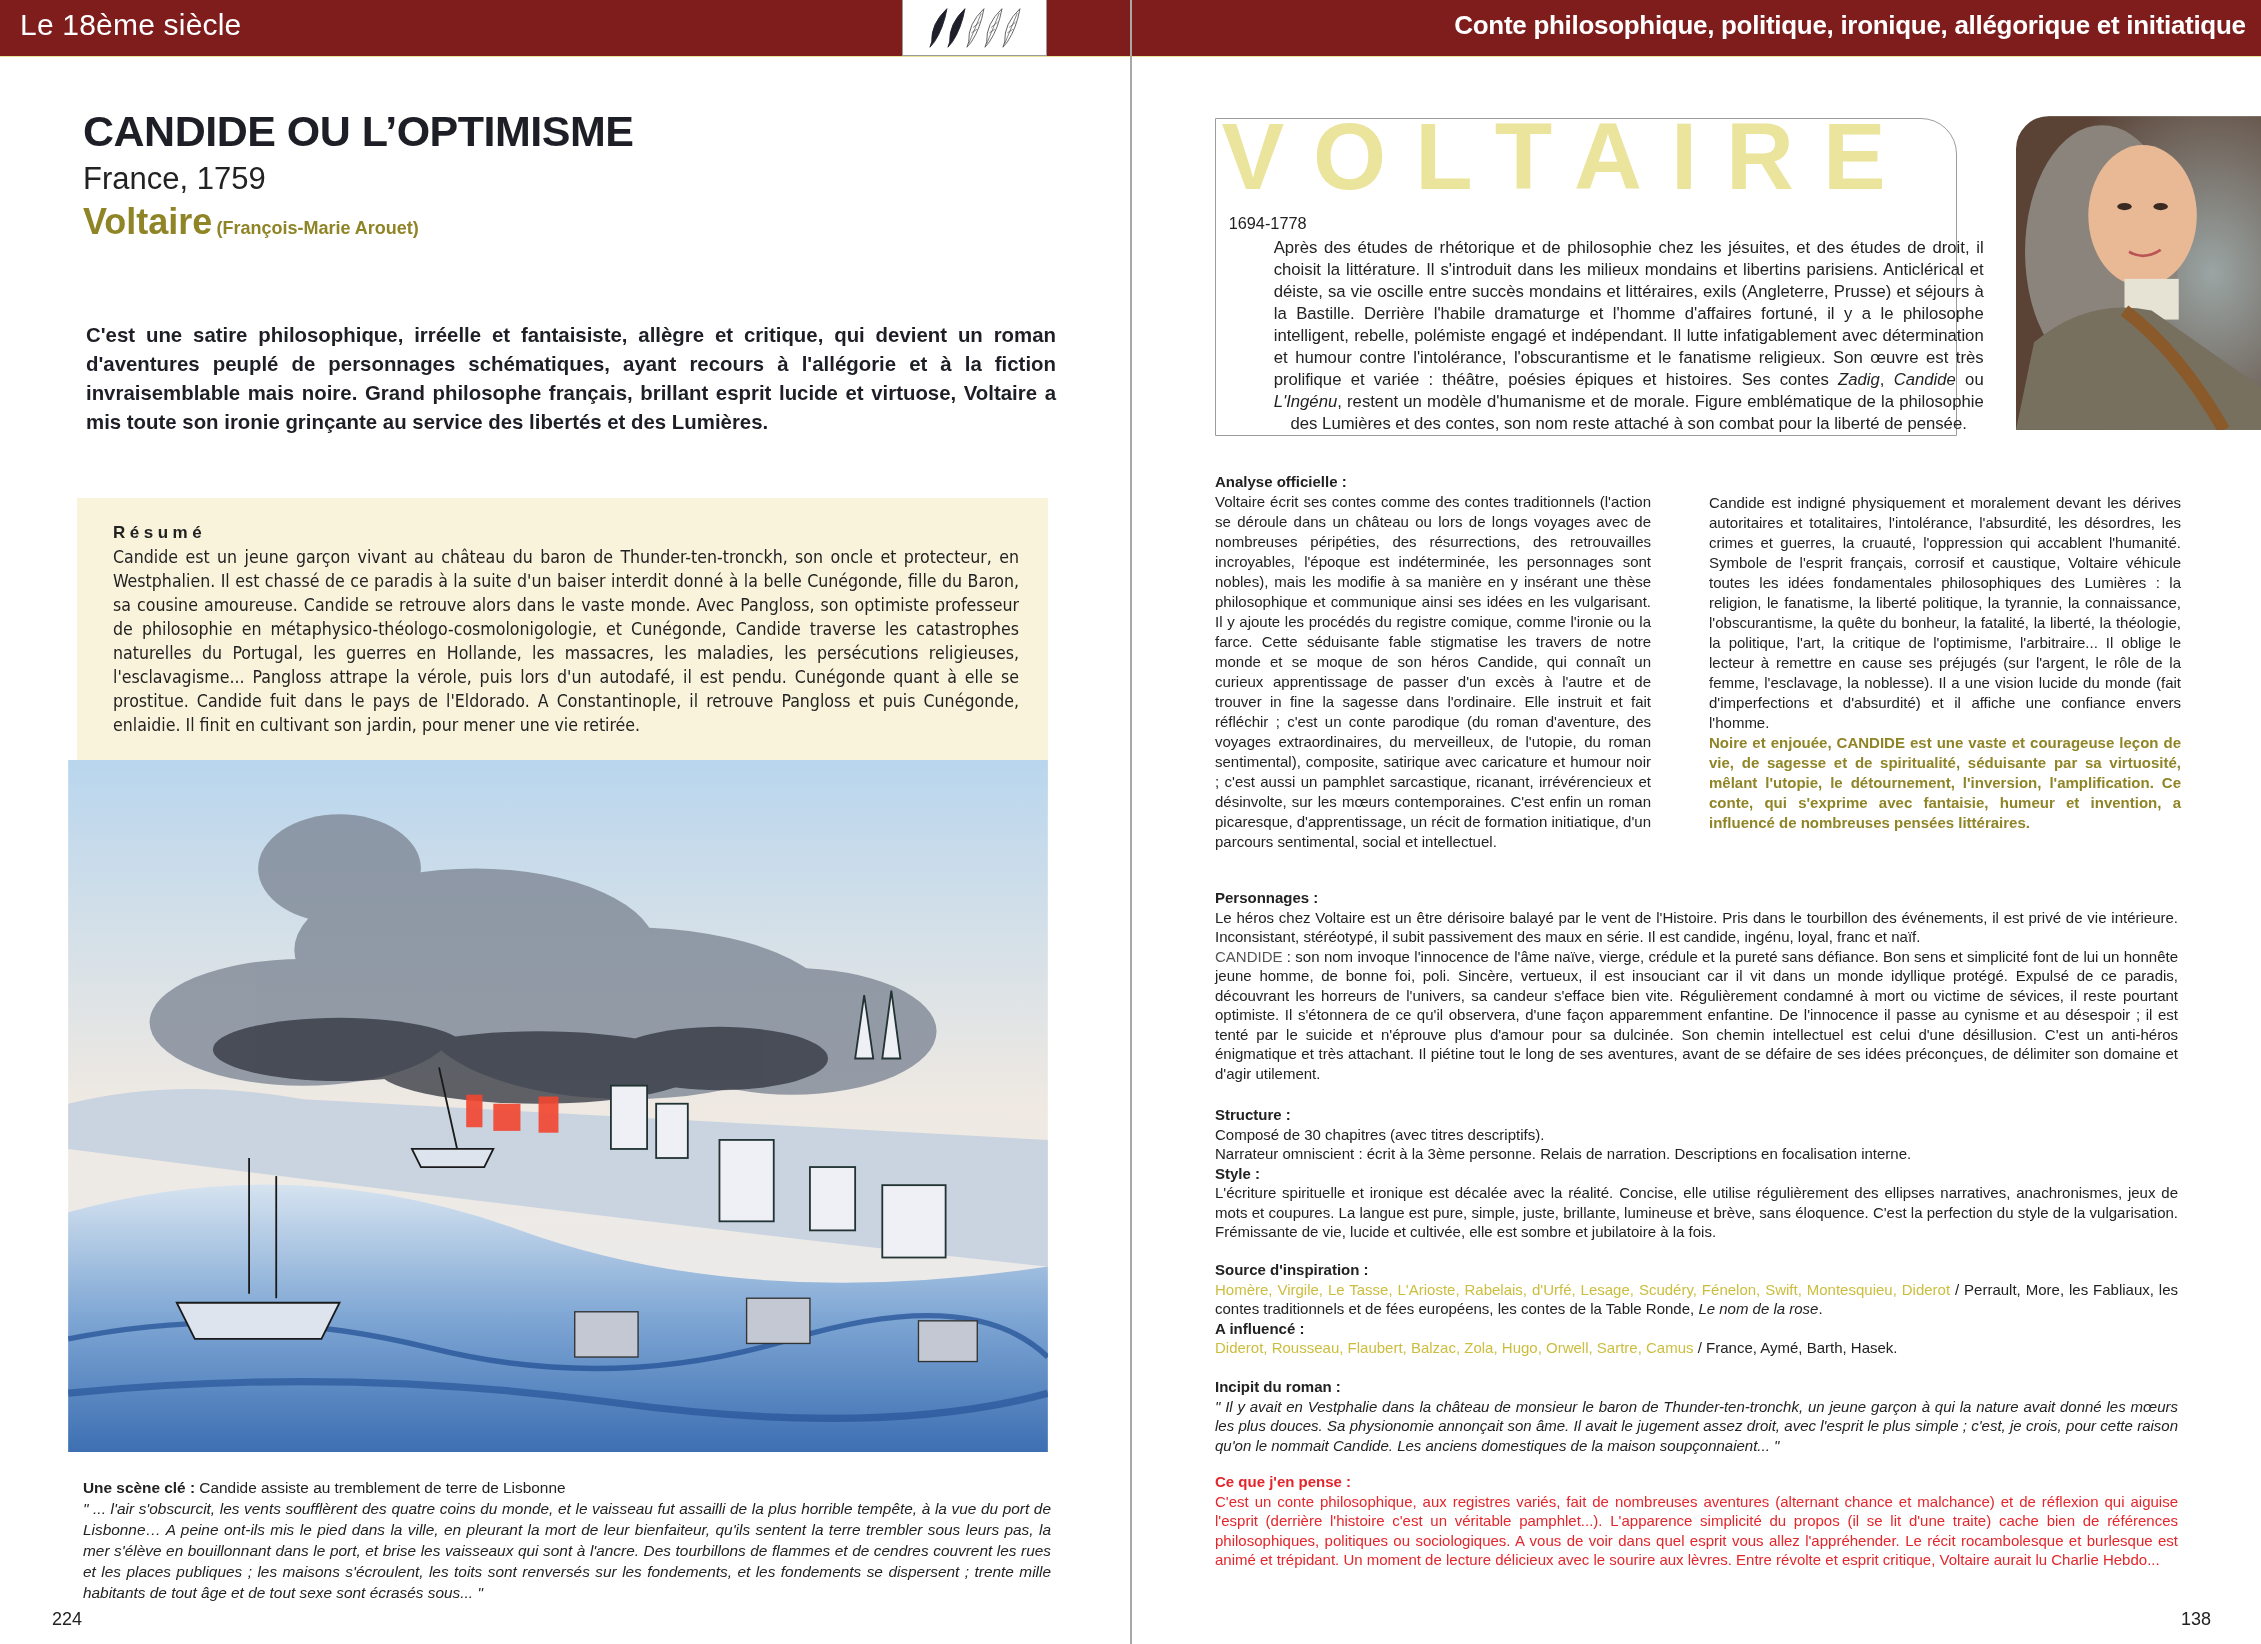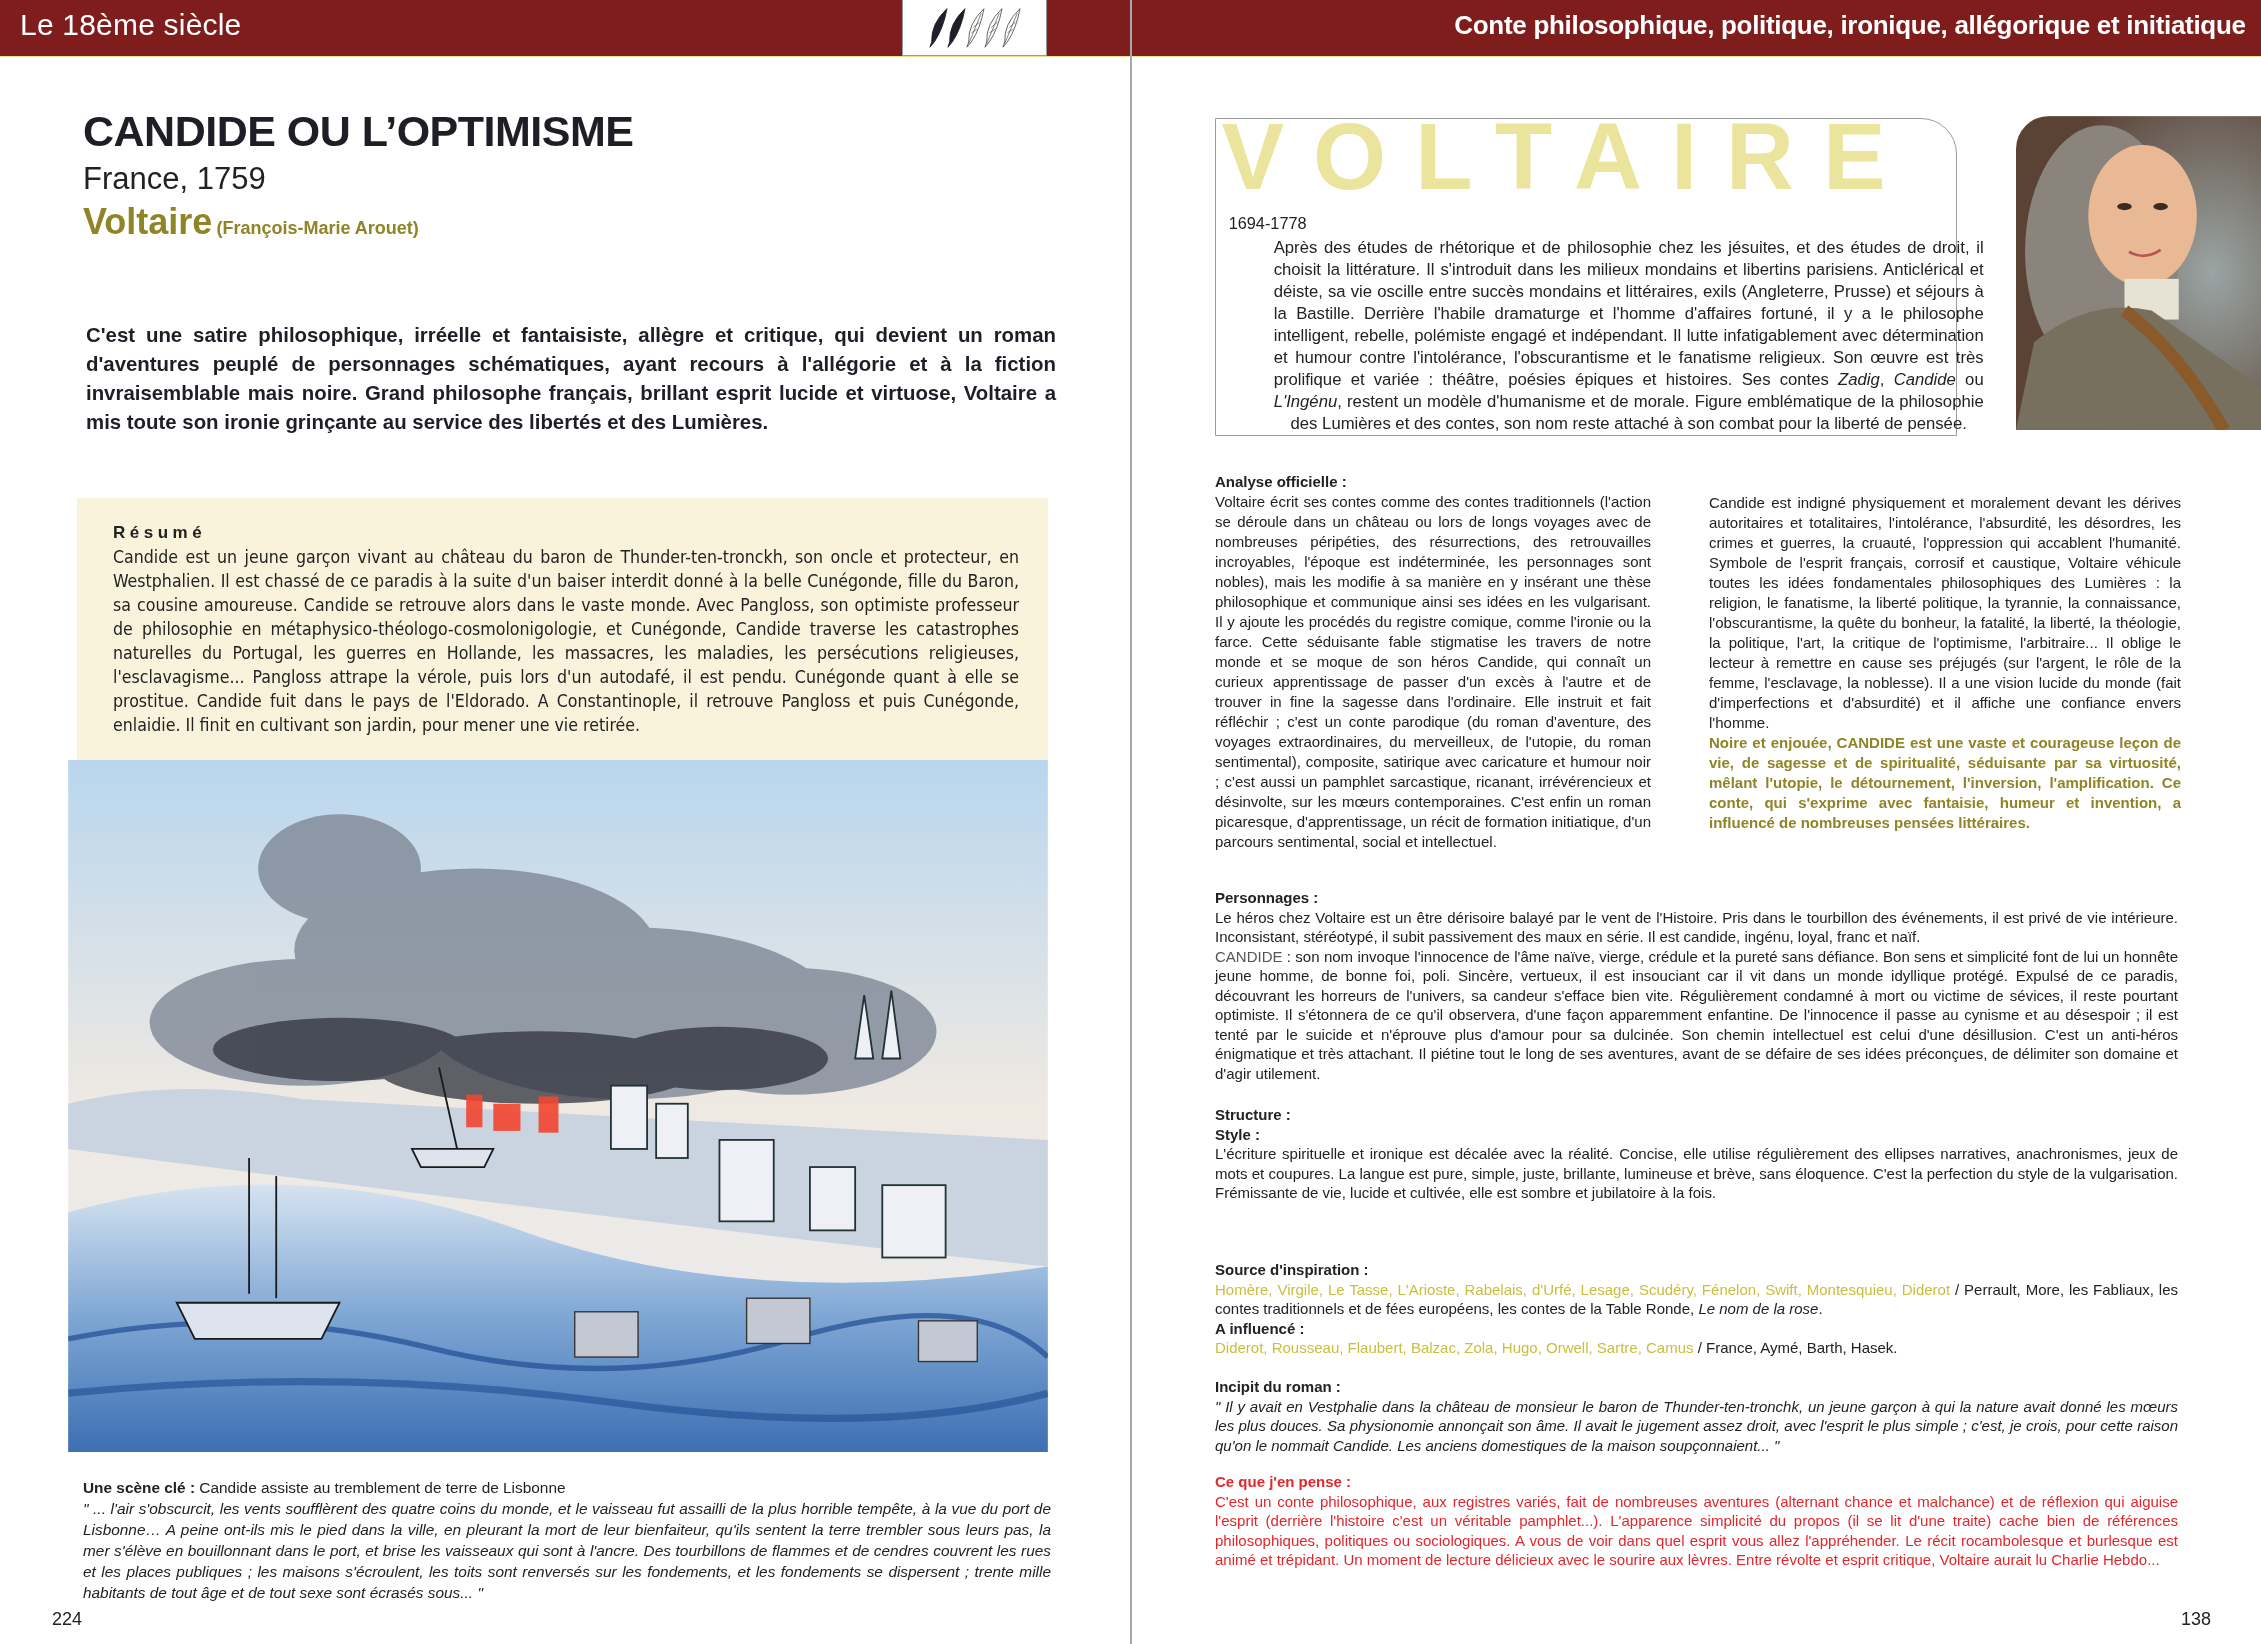--- a/index.html
+++ b/index.html
@@ -196,20 +196,22 @@
 </div>
 
 <div class="abs block" style="top:888px;">
   <div class="h">Personnages :</div>
   <div>Le héros chez Voltaire est un être dérisoire balayé par le vent de l'Histoire. Pris dans le tourbillon des événements, il est privé de vie intérieure. Inconsistant, stéréotypé, il subit passivement des maux en série. Il est candide, ingénu, loyal, franc et naïf.</div>
   <div><span style="color:#555">CANDIDE</span><span> : son nom invoque l'innocence de l'âme naïve, vierge, crédule et la pureté sans défiance. Bon sens et simplicité font de lui un honnête jeune homme, de bonne foi, poli. Sincère, vertueux, il est insouciant car il vit dans un monde idyllique protégé. Expulsé de ce paradis, découvrant les horreurs de l'univers, sa candeur s'efface bien vite. Régulièrement condamné à mort ou victime de sévices, il reste pourtant optimiste. Il s'étonnera de ce qu'il observera, d'une façon apparemment enfantine. De l'innocence il passe au cynisme et au désespoir ; il est tenté par le suicide et n'éprouve plus d'amour pour sa dulcinée. Son chemin intellectuel est celui d'une désillusion. C'est un anti-héros énigmatique et très  attachant. Il piétine tout  le long de ses aventures, avant de se défaire de ses idées préconçues, de délimiter son domaine et d'agir utilement.</span></div>
 </div>
 
 <div class="abs block" style="top:1105px;">
   <div class="h">Structure :</div>
+  <div>Composé de 30 chapitres (avec titres descriptifs).</div>
+  <div>Narrateur omniscient : écrit à la 3ème personne. Relais de narration. Descriptions en focalisation interne.</div>
   <div class="h">Style :</div>
   <div>L'écriture spirituelle et ironique est décalée avec la réalité. Concise, elle utilise régulièrement des ellipses narratives, anachronismes, jeux de mots et coupures. La langue est pure, simple, juste, brillante, lumineuse et brève, sans éloquence. C'est la perfection du style de la vulgarisation. Frémissante de vie, lucide et cultivée, elle est sombre et jubilatoire à la fois.</div>
 </div>
 
 <div class="abs block" style="top:1260px;">
   <div class="h">Source d'inspiration :</div>
   <div><span class="lightgold">Homère, Virgile, Le Tasse, L'Arioste, Rabelais, d'Urfé, Lesage, Scudéry, Fénelon, Swift, Montesquieu, Diderot</span><span> / Perrault, More, les Fabliaux, les contes traditionnels et de fées européens, les contes de la Table Ronde, </span><span class="italic">Le nom de la rose</span><span>.</span></div>
   <div class="h">A influencé :</div>
   <div><span class="lightgold">Diderot, Rousseau, Flaubert, Balzac, Zola, Hugo, Orwell, Sartre, Camus</span><span> / France, Aymé, Barth, Hasek.</span></div>
 </div>

